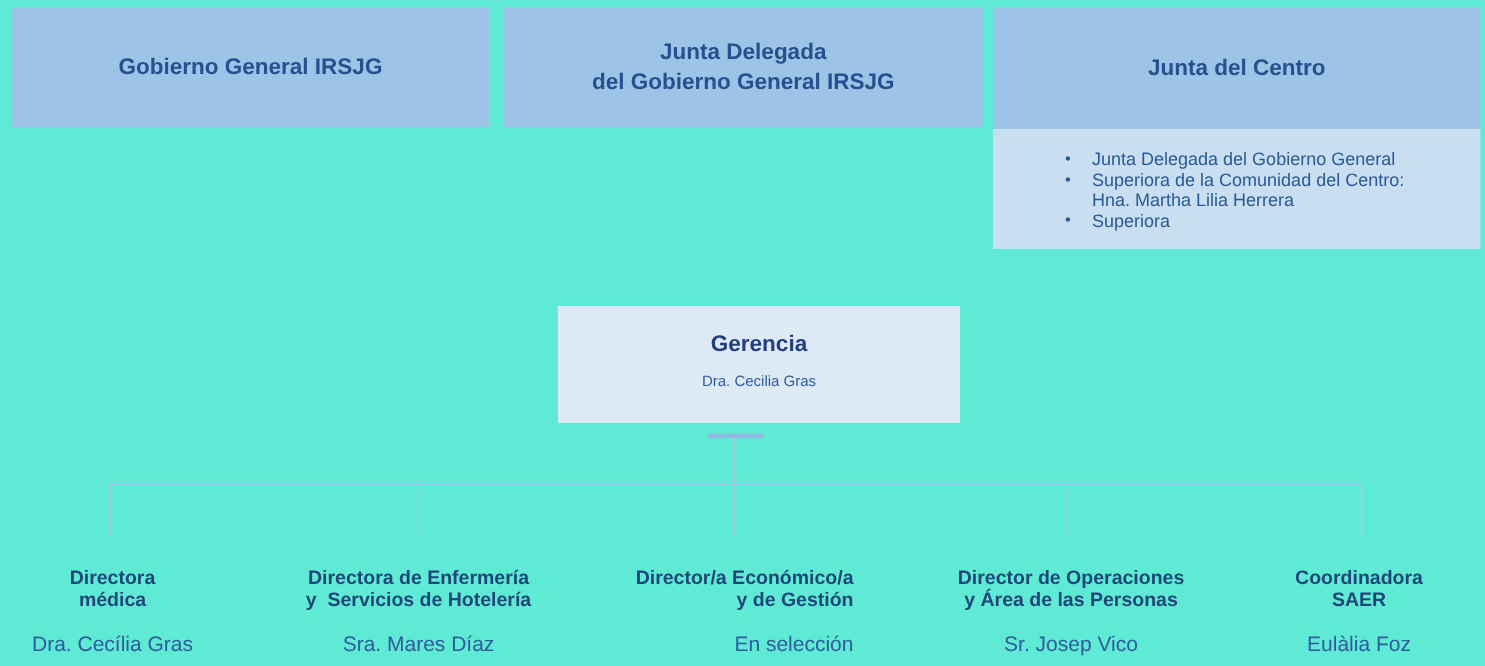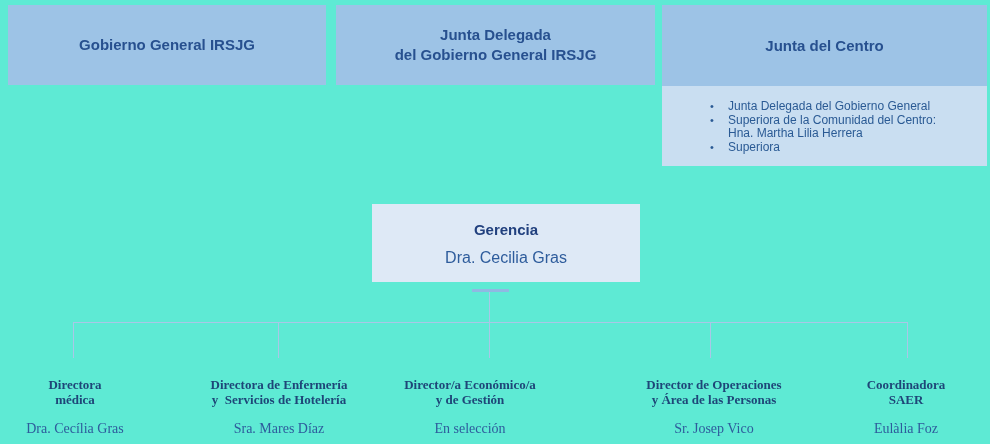--- a/index.html
+++ b/index.html
@@ -66,57 +66,56 @@
     text-align: center;
   }
   .gerente-title {
     margin-top: 17px;
     font-size: 15px;
     font-weight: bold;
     color: #21407E;
   }
   .gerente-name {
     margin-top: 11px;
-    font-size: 16px;
+    font-size: 10px;
     color: #2E5C9C;
   }
 
   
   .line { position: absolute; background: #A9C7E7; }
   .line-tbar    { left: 472px; top: 289px; width: 37px;  height: 3px; background: #8FB9E2; }
   .line-vcenter { left: 489px; top: 292px; width: 1px;   height: 66px; }
   .line-hmain   { left: 73px;  top: 322px; width: 835px; height: 1px; }
   .line-drop    { top: 322px; width: 1px; height: 36px; }
   .drop-1 { left: 73px; }
   .drop-2 { left: 278px; }
   .drop-4 { left: 710px; }
   .drop-5 { left: 907px; }
 
   
   .position {
     position: absolute;
     top: 377px;
     text-align: center;
-    font-family: Liberation Serif, serif;
   }
   .position .ptitle {
     font-weight: bold;
     font-size: 13px;
     line-height: 15px;
     color: #1E4678;
     white-space: pre-wrap;
   }
   .position .pname {
     margin-top: 14px;
     font-size: 14px;
     color: #2E5C9C;
   }
   .pos-1 { left: 5px;   width: 140px; }
   .pos-2 { left: 194px; width: 170px; }
-  .pos-3 { left: 385px; width: 170px; }
+  .pos-3 { left: 399px; width: 170px; text-align: right; }
   .pos-4 { left: 628px; width: 172px; }
   .pos-5 { left: 836px; width: 140px; }
 </style>
 </head>
 <body>
 
 <div class="stage">
 
   <div class="top-box box-1">
     <span class="box-label">Gobierno General IRSJG</span>

